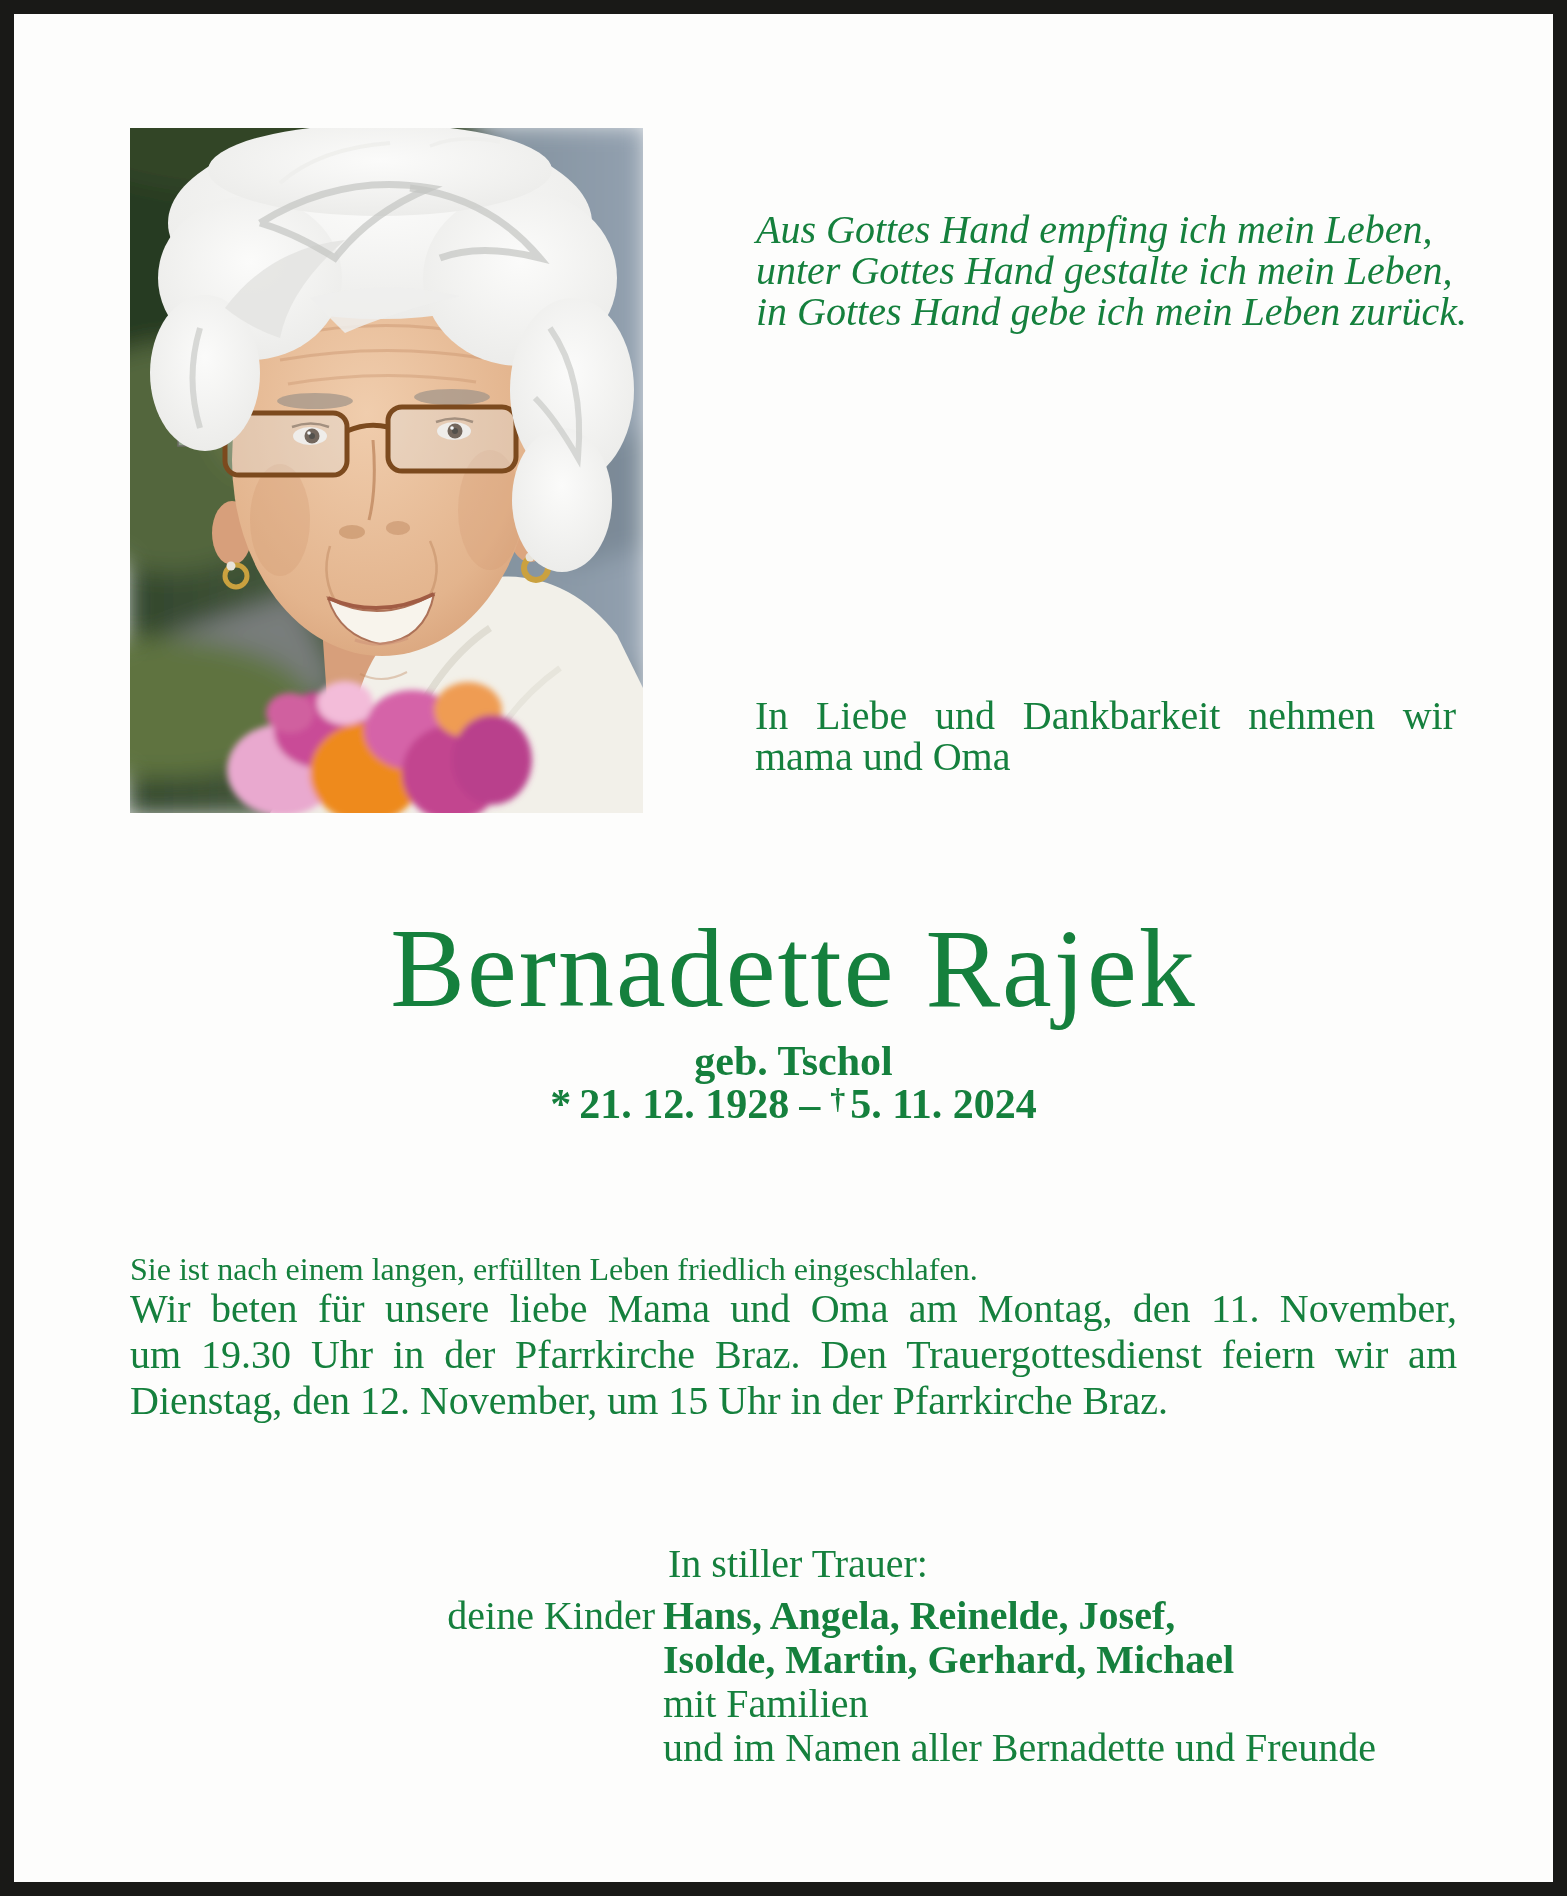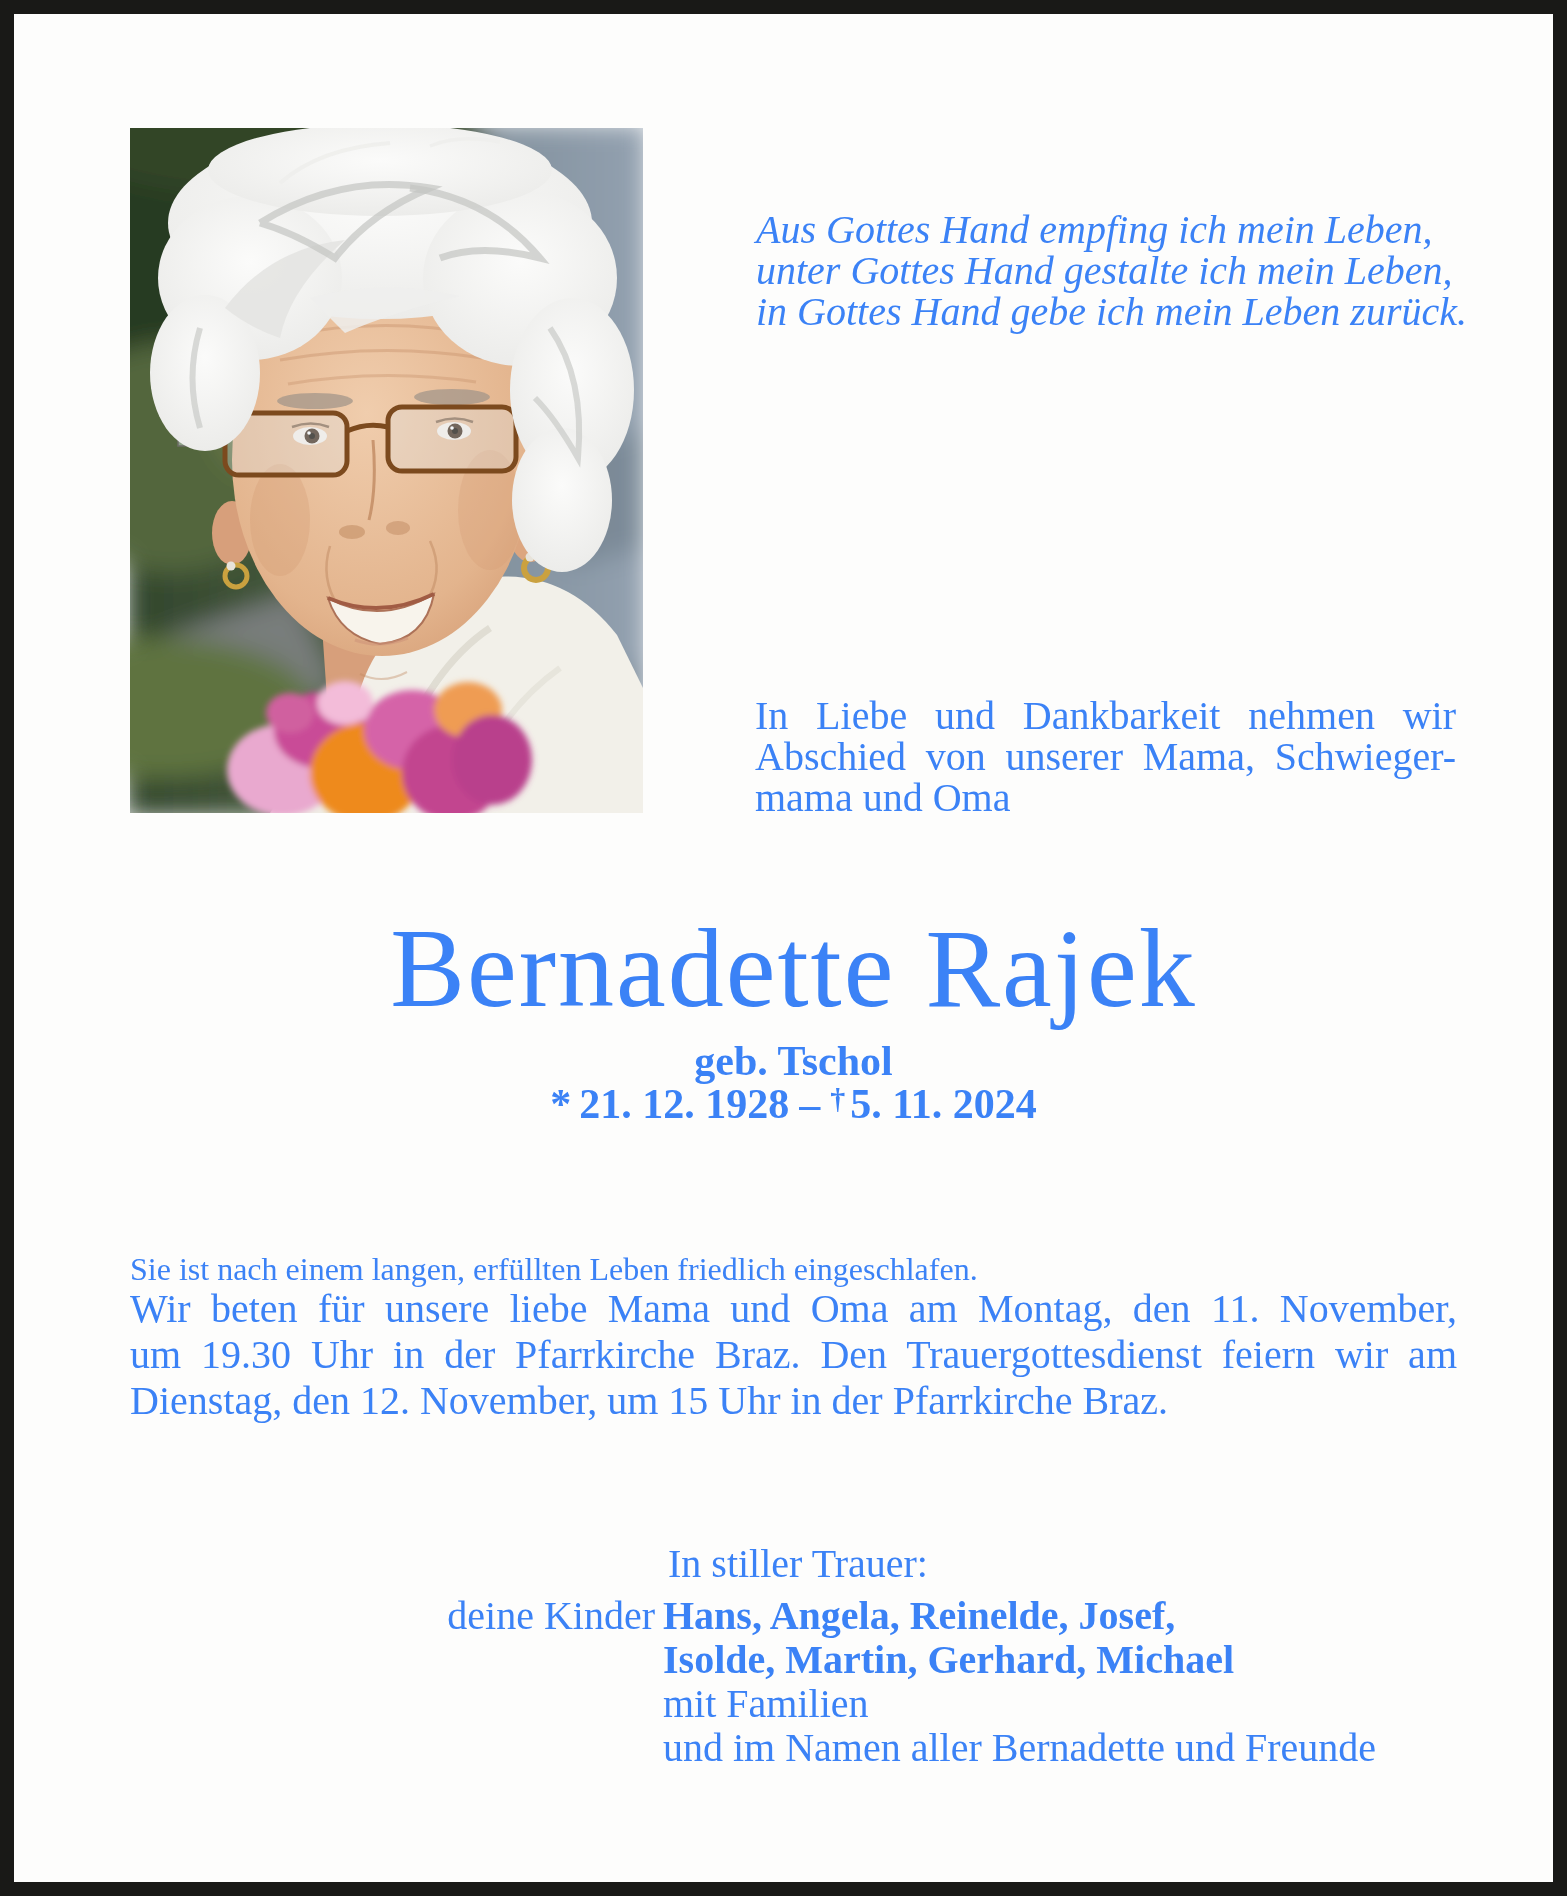--- a/index.html
+++ b/index.html
@@ -2,21 +2,21 @@
 <html><head>
 <meta charset="utf-8">
 <style>
   html,body{margin:0;padding:0;background:#e8e8e8;}
   .page{
     position:relative;
     width:1567px;height:1896px;
     box-sizing:border-box;
     border:14px solid #191917;
     background:#fdfdfc;
-    color:#3b82f6;
+    color:#15803d;
     font-family:"Liberation Serif","DejaVu Serif",serif;
     overflow:hidden;
   }
   .abs{position:absolute;}
 
   
   .photo{left:116px;top:114px;width:513px;height:685px;}
   .photo svg{display:block;width:100%;height:100%;}
 
   
@@ -194,21 +194,20 @@
   </div>
 
   <div class="abs quote">
     <div class="quote-line">Aus Gottes Hand empfing ich mein Leben,</div>
     <div class="quote-line">unter Gottes Hand gestalte ich mein Leben,</div>
     <div class="quote-line">in Gottes Hand gebe ich mein Leben zurück.</div>
   </div>
 
   <div class="abs intro">
     <div class="just">In Liebe und Dankbarkeit nehmen wir</div>
-    <div class="just">Abschied von unserer Mama, Schwieger-</div>
     <div>mama und Oma</div>
   </div>
 
   <div class="abs name">Bernadette Rajek</div>
   <div class="abs maiden">geb. Tschol</div>
 
   <div class="abs dates">
     <span class="star">*</span><span>21. 12. 1928</span><span class="sep">–</span><span class="dagger">†</span><span>5. 11. 2024</span>
   </div>
 

